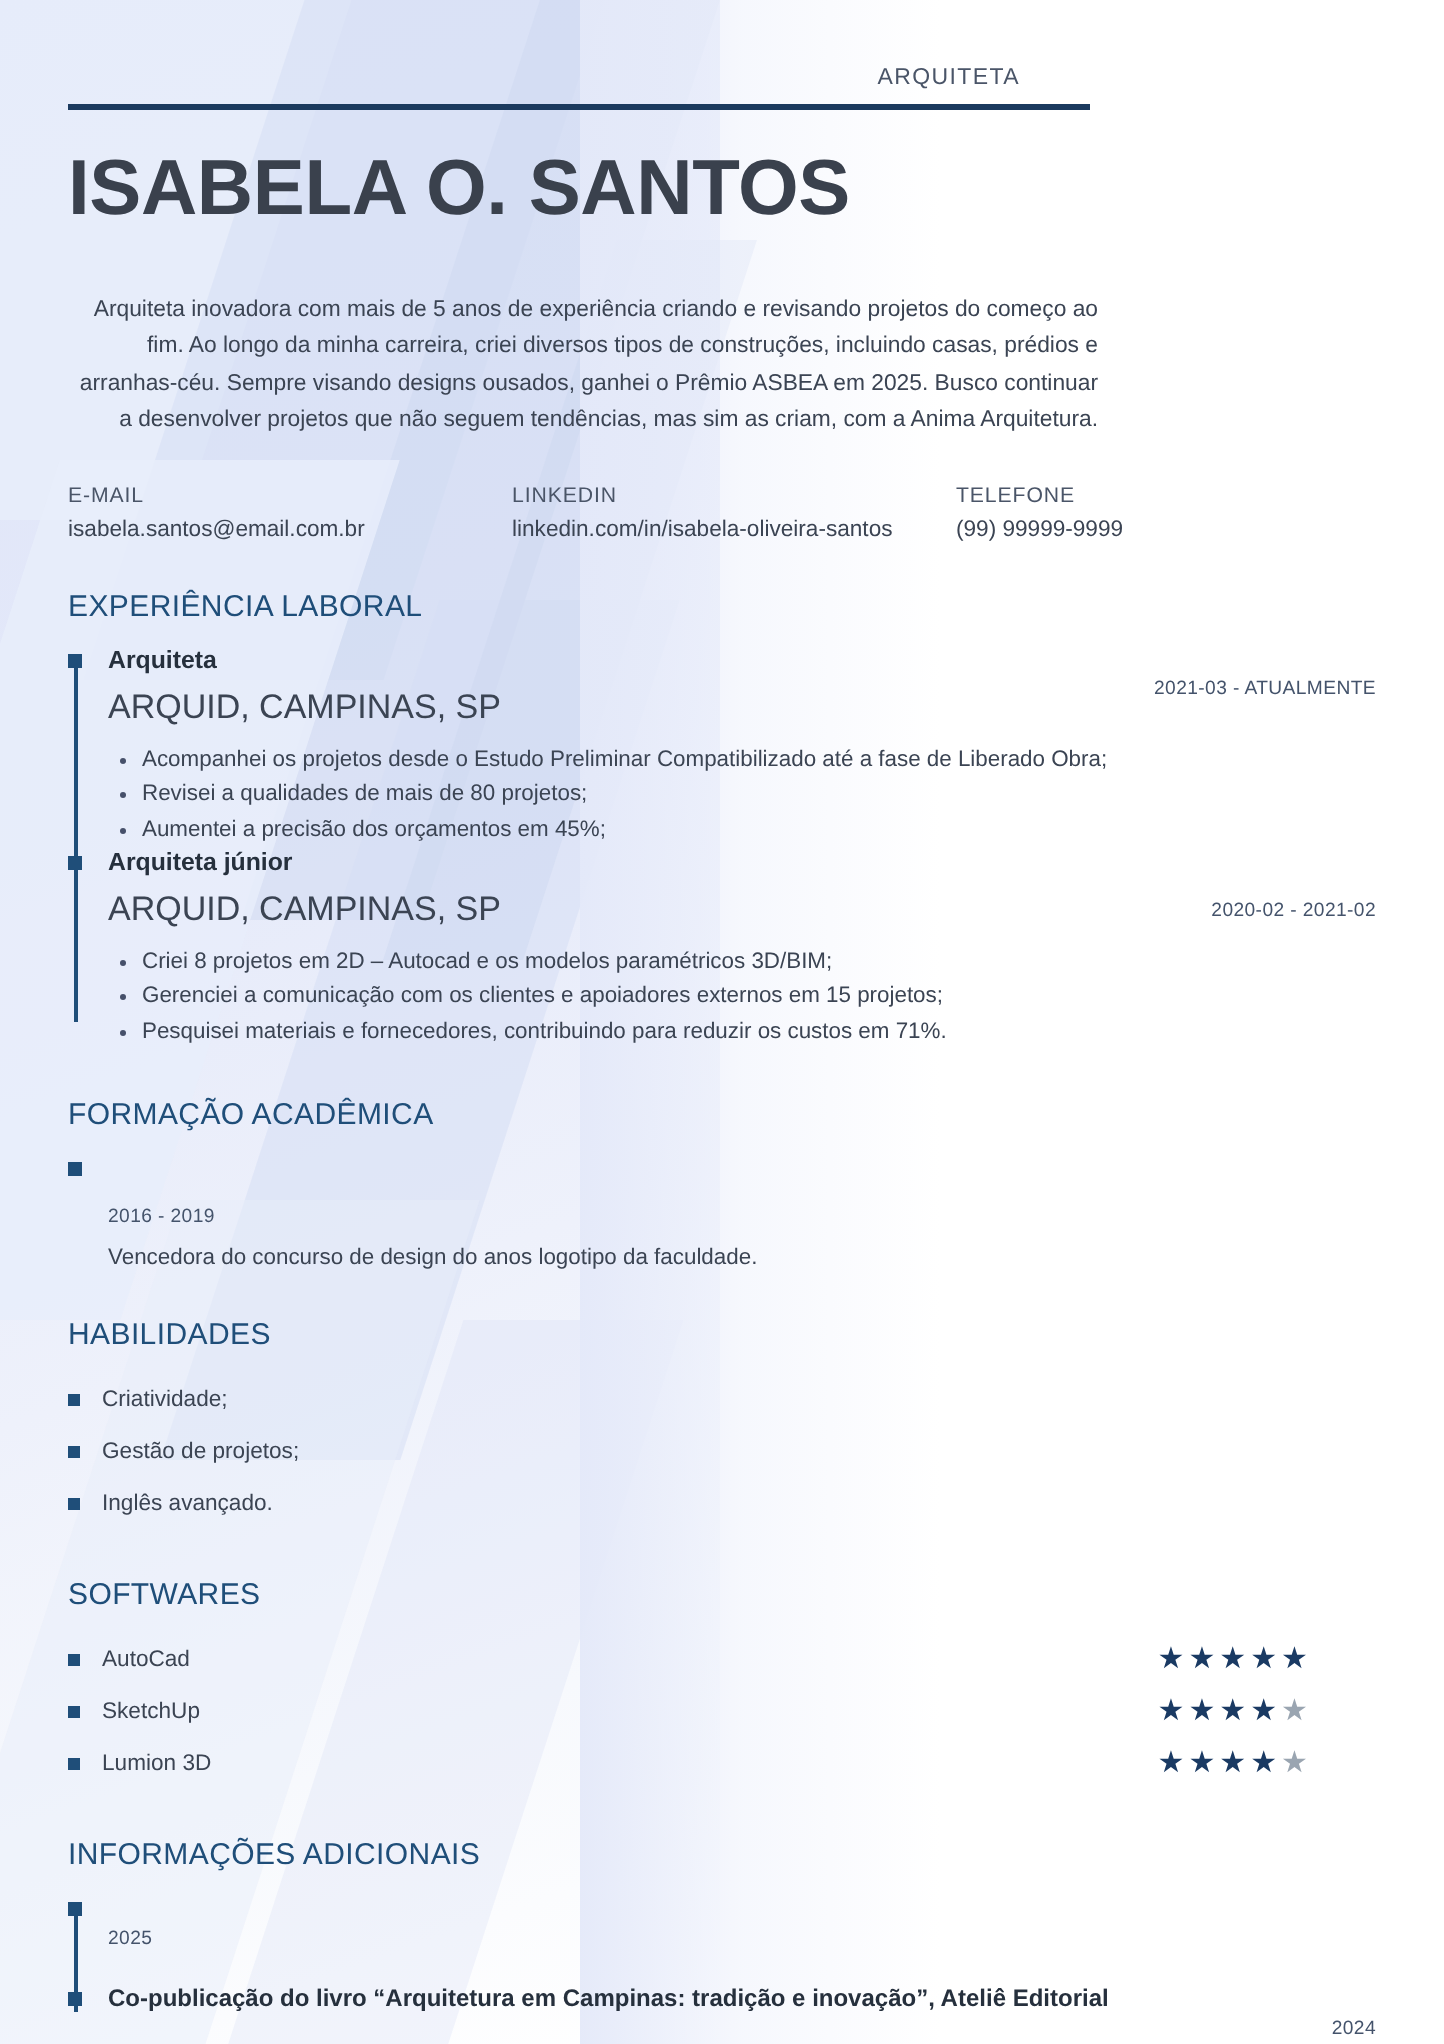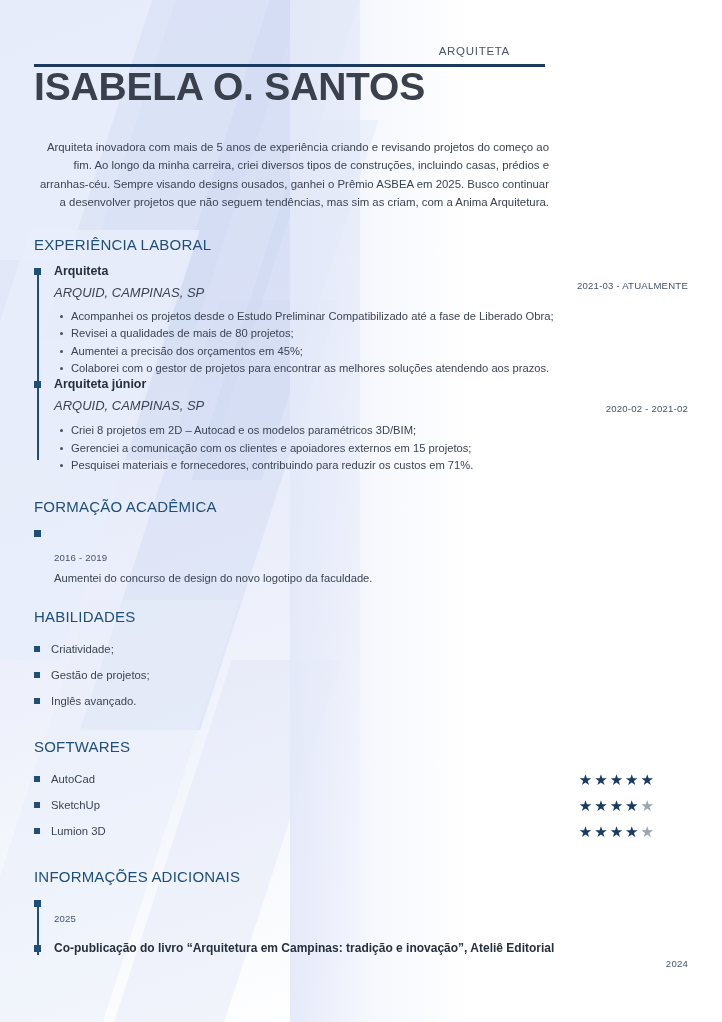--- a/index.html
+++ b/index.html
@@ -43,39 +43,40 @@
   .shape.lt { background: #e8edfa; opacity: .85; }
   .shape.dk { background: #ccd7f0; opacity: .45; }
 
   
   .page {
     position: relative;
     z-index: 2;
     width: 722px;
     height: 1022px;
     box-sizing: border-box;
-    padding: 12px 34px;
+    padding: 0 34px;
   }
 
   
   .role-line {
     text-align: right;
     padding-right: 178px;
     padding-top: 33px;
     font-size: 11.5px;
     letter-spacing: .7px;
     color: #4a5568;
   }
   .rule {
     margin-top: 7px;
     width: 511px;
     height: 3px;
     background: #1b3a5e;
   }
   .name {
+    margin-top: 20px;
     font-size: 39px;
     font-weight: bold;
     letter-spacing: -0.2px;
     color: #3a414d;
     line-height: 1.05;
   }
   .summary {
     margin-top: 30px;
     width: 515px;
     font-size: 11.4px;
@@ -139,23 +140,22 @@
     justify-content: space-between;
     align-items: flex-start;
   }
   .entry-title {
     font-size: 12.4px;
     font-weight: bold;
     color: #26303d;
   }
   .entry-org {
     margin-top: 7px;
-    font-size: 13px;
-    color: #3b4453;
-    font-style: italic;
+    font-size: 17px;
+    color: #3b4453;
   }
   .entry-date {
     font-size: 9.6px;
     color: #44536b;
     white-space: nowrap;
     text-align: center;
     letter-spacing: .2px;
     padding-top: 16px;
   }
   .entry-date.shift2 { padding-top: 26px; }
@@ -249,40 +249,53 @@
   <div class="bg-fade"></div>
 </div>
 
 <div class="page">
 
   <div class="role-line">ARQUITETA</div>
   <div class="rule"></div>
   <div class="name">ISABELA O. SANTOS</div>
   <div class="summary">Arquiteta inovadora com mais de 5 anos de experiência criando e revisando projetos do começo ao fim. Ao longo da minha carreira, criei diversos tipos de construções, incluindo casas, prédios e arranhas-céu. Sempre visando designs ousados, ganhei o Prêmio ASBEA em 2025. Busco continuar a desenvolver projetos que não seguem tendências, mas sim as criam, com a Anima Arquitetura.</div>
 
+  <div class="contacts">
+    <div class="contact-col">
+      <div class="contact-label">E-MAIL</div>
+      <div class="contact-value">isabela.santos@email.com.br</div>
+    </div>
+    <div class="contact-col">
+      <div class="contact-label">LINKEDIN</div>
+      <div class="contact-value">linkedin.com/in/isabela-oliveira-santos</div>
+    </div>
+    <div class="contact-col last">
+      <div class="contact-label">TELEFONE</div>
+      <div class="contact-value">(99) 99999-9999</div>
+    </div>
+  </div>
 
   <div class="section">
     <div class="section-title">EXPERIÊNCIA LABORAL</div>
     <div class="timeline">
       <div class="timeline-rail"></div>
 
       <div class="entry">
         <div class="marker"></div>
         <div class="entry-head">
           <div>
             <div class="entry-title">Arquiteta</div>
             <div class="entry-org">ARQUID, CAMPINAS, SP</div>
           </div>
           <div class="entry-date">2021-03  - ATUALMENTE</div>
         </div>
         <ul class="bullets">
           <li>Acompanhei os projetos desde o Estudo Preliminar Compatibilizado até a fase de Liberado Obra;</li>
           <li>Revisei a qualidades de mais de 80 projetos;</li>
           <li>Aumentei a precisão dos orçamentos em 45%;</li>
-          <li>Colaborei com o gestor de projetos para encontrar as melhores soluções atendendo aos prazos.</li>
         </ul>
       </div>
 
       <div class="entry">
         <div class="marker"></div>
         <div class="entry-head">
           <div>
             <div class="entry-title">Arquiteta júnior</div>
             <div class="entry-org">ARQUID, CAMPINAS, SP</div>
           </div>
@@ -298,21 +311,21 @@
   </div>
 
   <div class="section">
     <div class="section-title">FORMAÇÃO ACADÊMICA</div>
     <div class="timeline">
       <div class="entry">
         <div class="marker"></div>
         <div class="entry-head">
           <div class="entry-date shift2">2016  - 2019</div>
         </div>
-        <div class="entry-note">Aumentei do concurso de design do novo logotipo da faculdade.</div>
+        <div class="entry-note">Vencedora do concurso de design do anos logotipo da faculdade.</div>
       </div>
     </div>
   </div>
 
   <div class="section">
     <div class="section-title">HABILIDADES</div>
     <div class="skill-list">
       <div class="skill-row">
         <span class="sq"></span>
         <span class="skill-text">Criatividade;</span>

